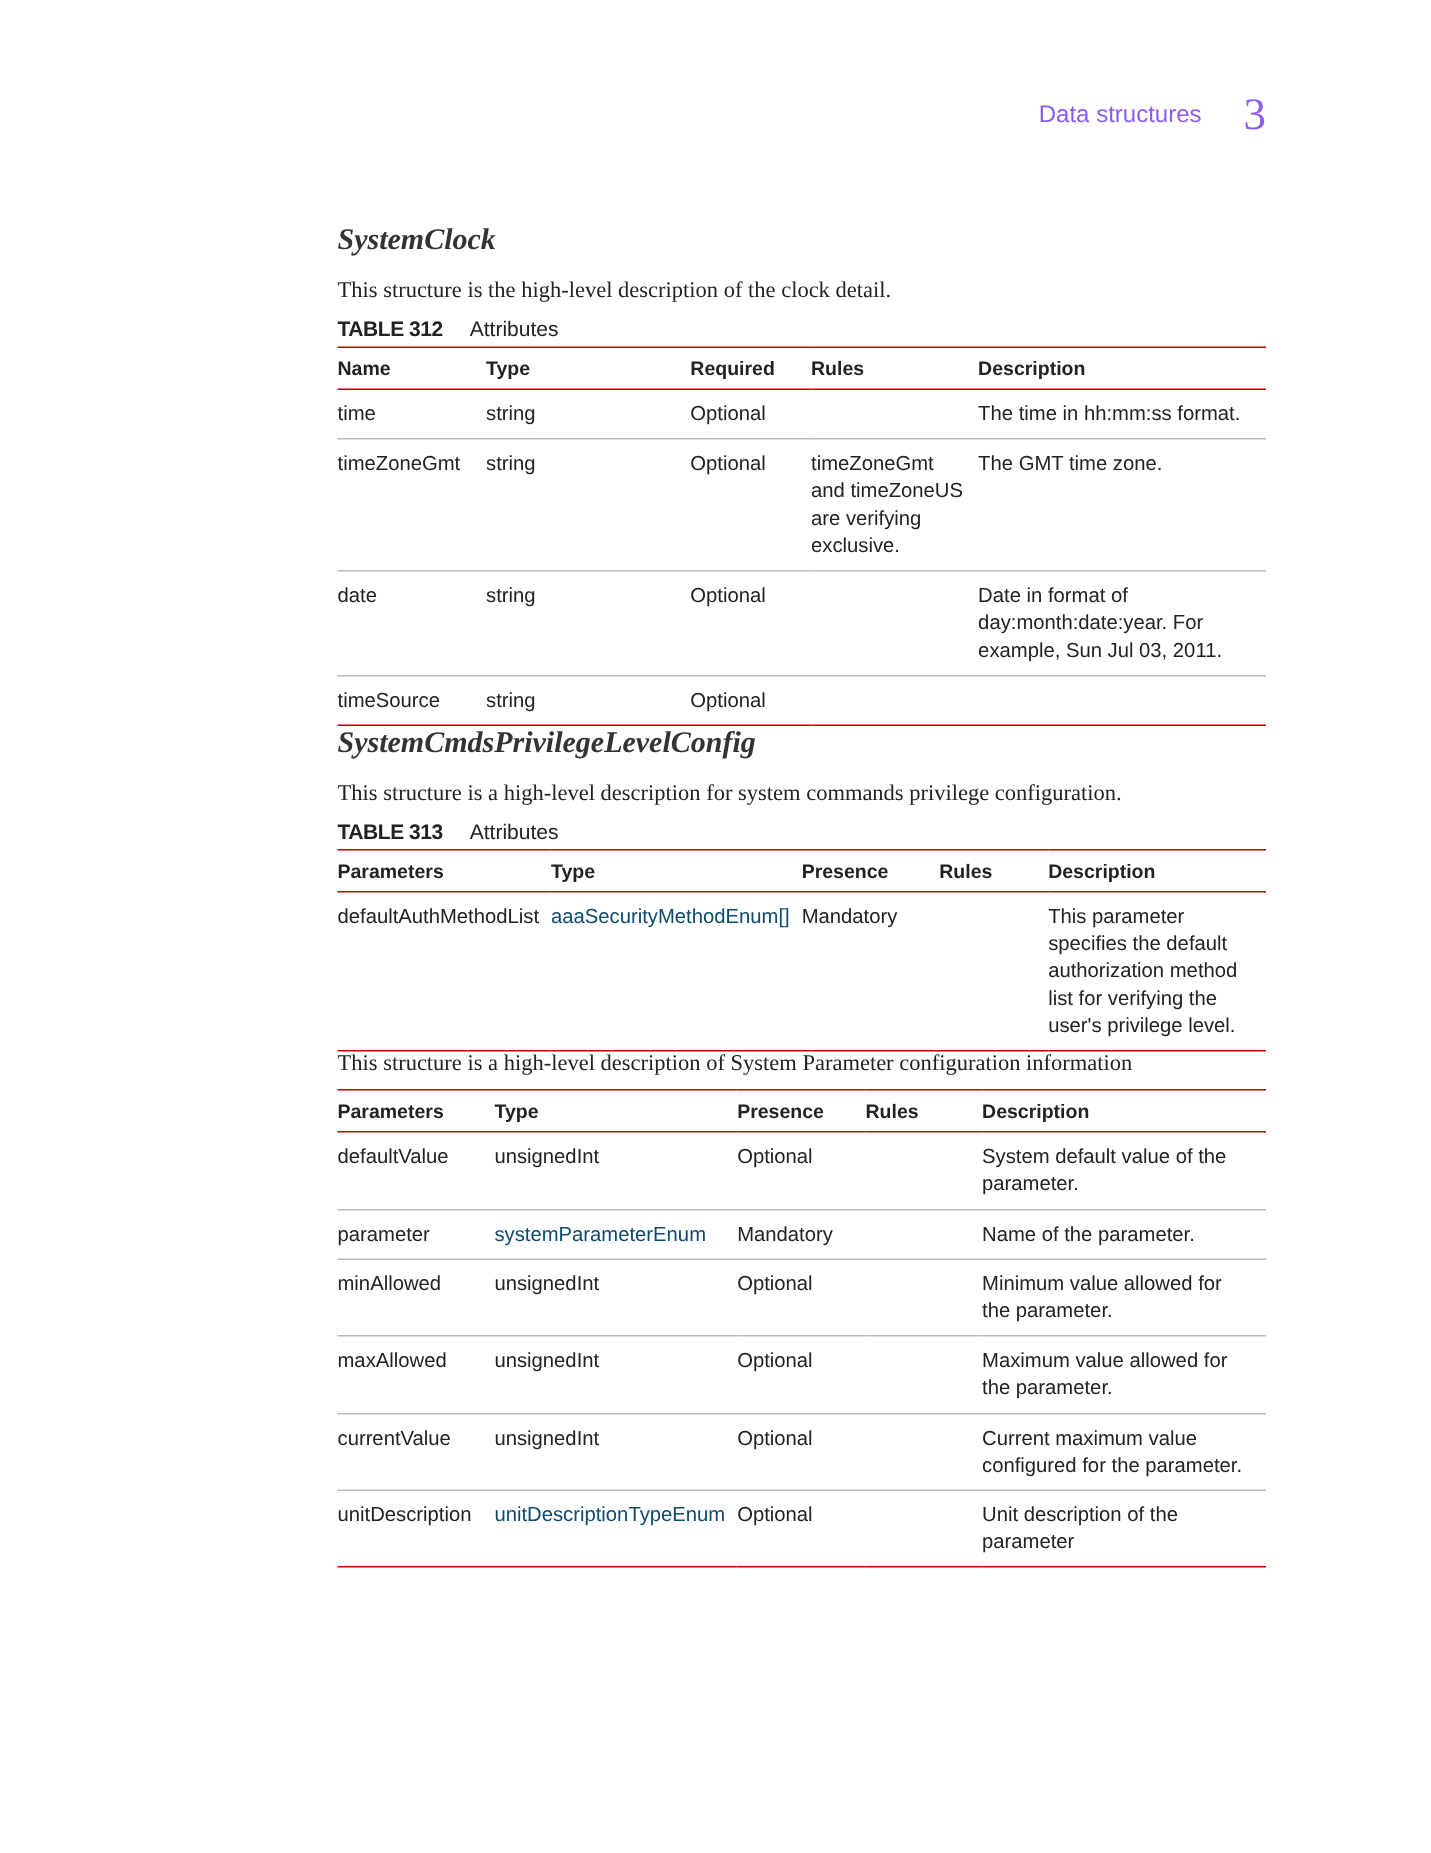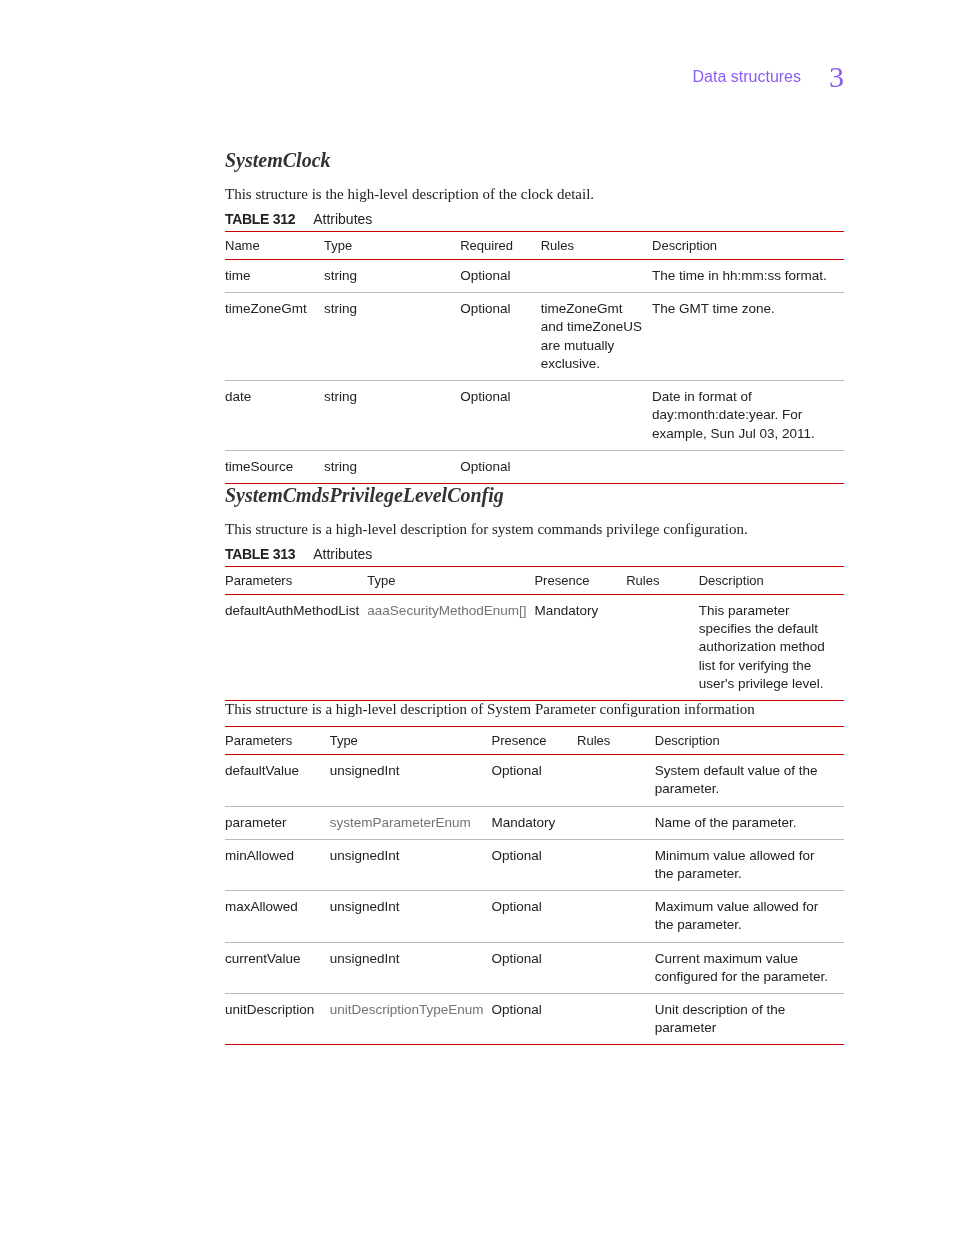--- a/index.html
+++ b/index.html
@@ -58,37 +58,37 @@
     text-align: center;
   }
   table.attr {
     width: 100%;
     border-collapse: collapse;
     font-size: 13.5px;
   }
   table.attr th {
     text-align: left;
     font-family: Arial, Helvetica, sans-serif;
-    font-weight: normal;
+    font-weight: bold;
     font-size: 13px;
     padding: 6px 8px 6px 0;
     border-top: 1.5px solid #c00;
     border-bottom: 1.5px solid #c00;
   }
   table.attr td {
     padding: 7px 8px 7px 0;
     border-bottom: 1px solid #bbb;
     vertical-align: top;
     line-height: 1.35;
   }
   table.attr tr:last-child td {
     border-bottom: 1.5px solid #c00;
   }
   .link {
-    color: #737373;
+    color: #0c4a6e;
   }
   .section-block {
   }
 </style>
 </head>
 <body>
 
 <div class="page">
 
   <div class="header-line">
@@ -123,21 +123,21 @@
               <td>time</td>
               <td>string</td>
               <td>Optional</td>
               <td></td>
               <td>The time in hh:mm:ss format.</td>
             </tr>
             <tr>
               <td>timeZoneGmt</td>
               <td>string</td>
               <td>Optional</td>
-              <td>timeZoneGmt and timeZoneUS are mutually exclusive.</td>
+              <td>timeZoneGmt and timeZoneUS are verifying exclusive.</td>
               <td>The GMT time zone.</td>
             </tr>
             <tr>
               <td>date</td>
               <td>string</td>
               <td>Optional</td>
               <td></td>
               <td>Date in format of day:month:date:year. For example, Sun Jul 03, 2011.</td>
             </tr>
             <tr>

